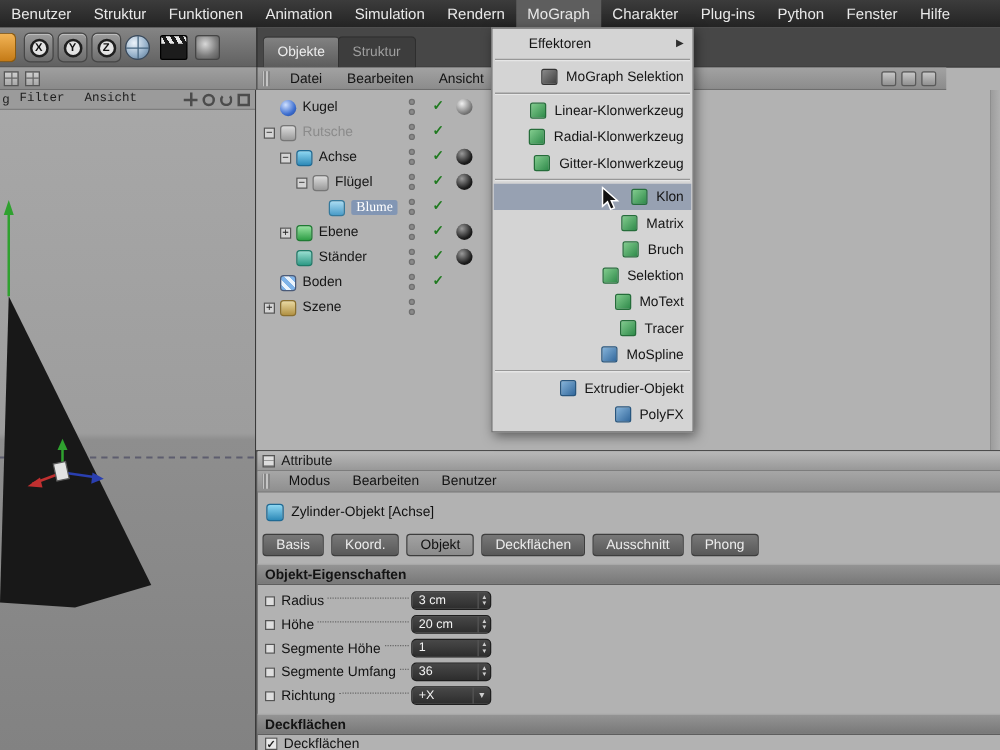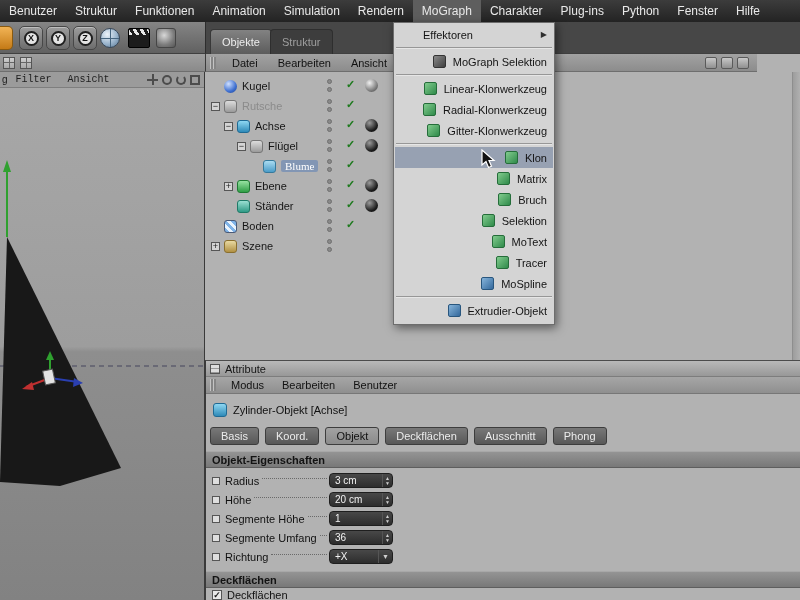--- a/index.html
+++ b/index.html
@@ -505,17 +505,21 @@
   </div>
   <div class="mitem">
     <span class="micon mi-blue"></span>
     <span class="mlabel">MoSpline</span>
   </div>
   <div class="msep"></div>
   <div class="mitem">
     <span class="micon mi-blue"></span>
     <span class="mlabel">Extrudier-Objekt</span>
   </div>
+  <div class="mitem">
+    <span class="micon mi-blue"></span>
+    <span class="mlabel">PolyFX</span>
+  </div>
 </div>
 
 <svg id="cursor" width="16" height="20">
   <polygon points="1,1 1,16 5,12.5 7.5,18.5 10.5,17.2 8,11.5 13,11.5" fill="#111" stroke="#fff" stroke-width="1.2"></polygon>
 </svg>
 
 </body></html>

